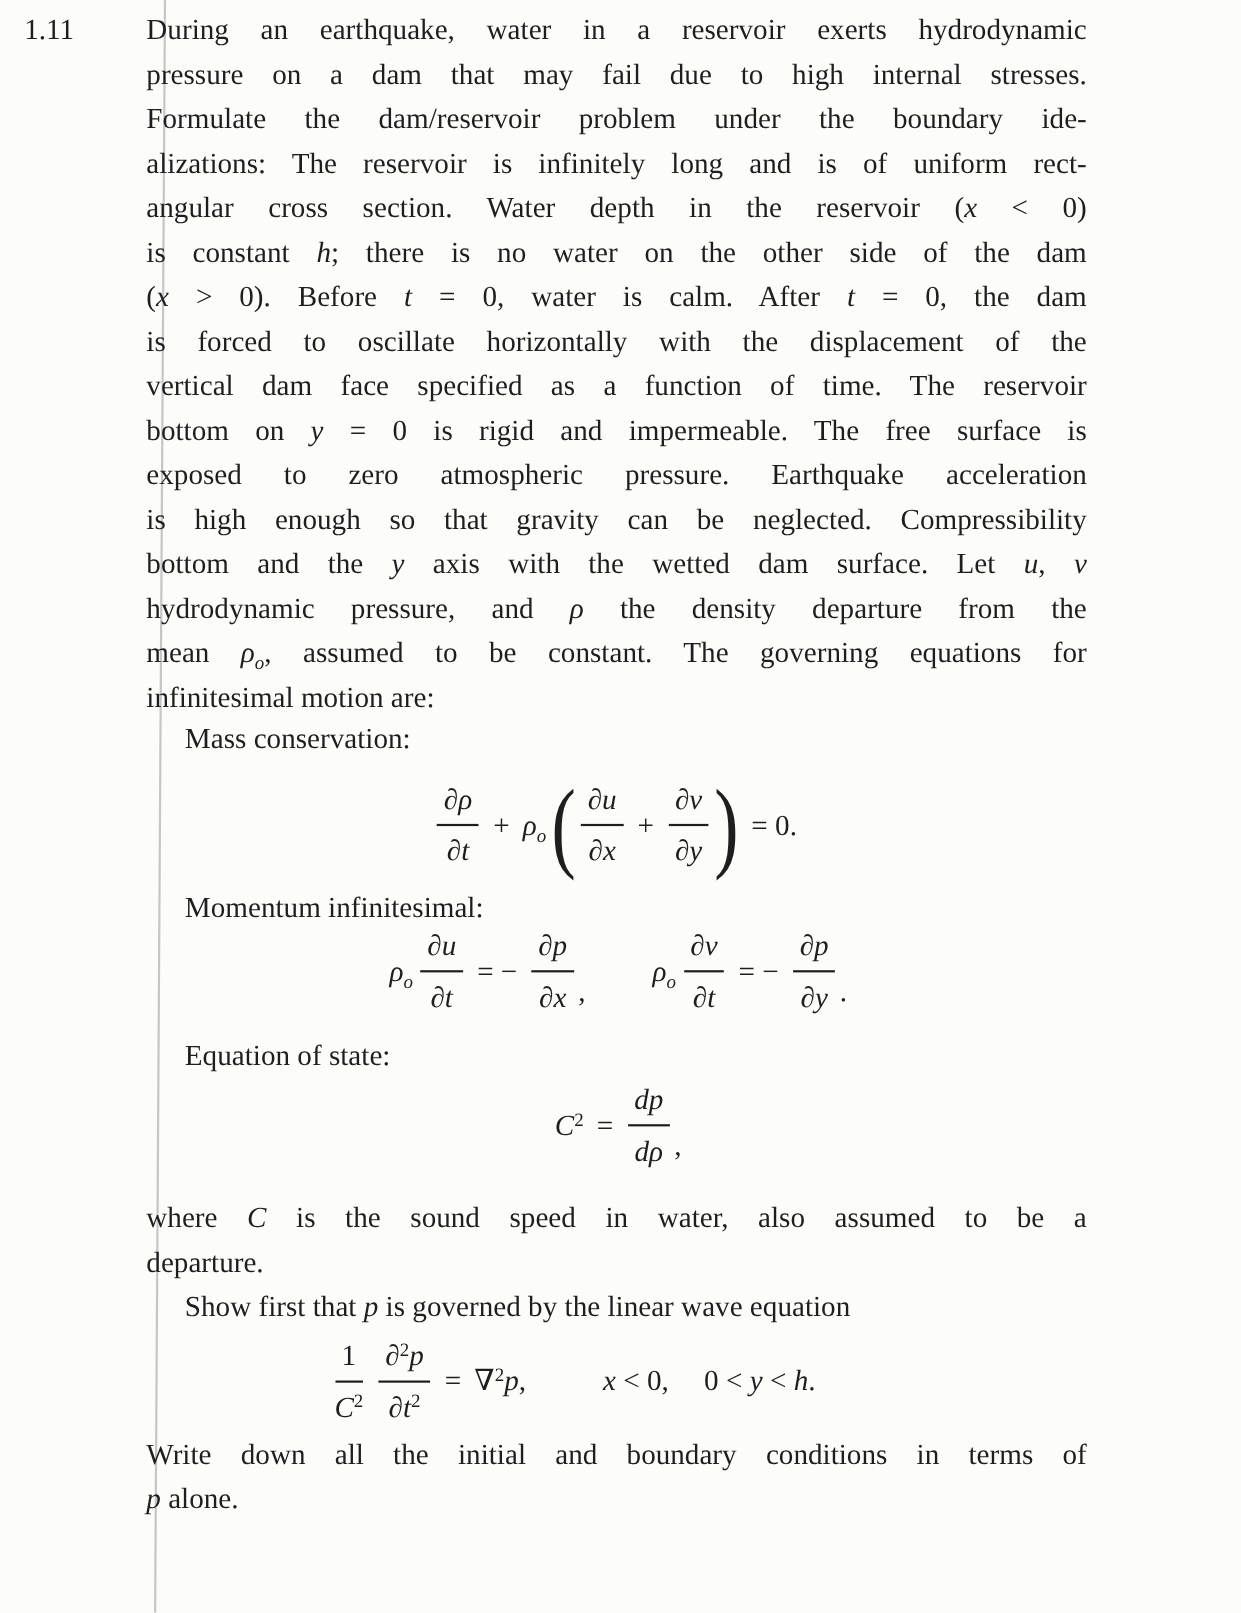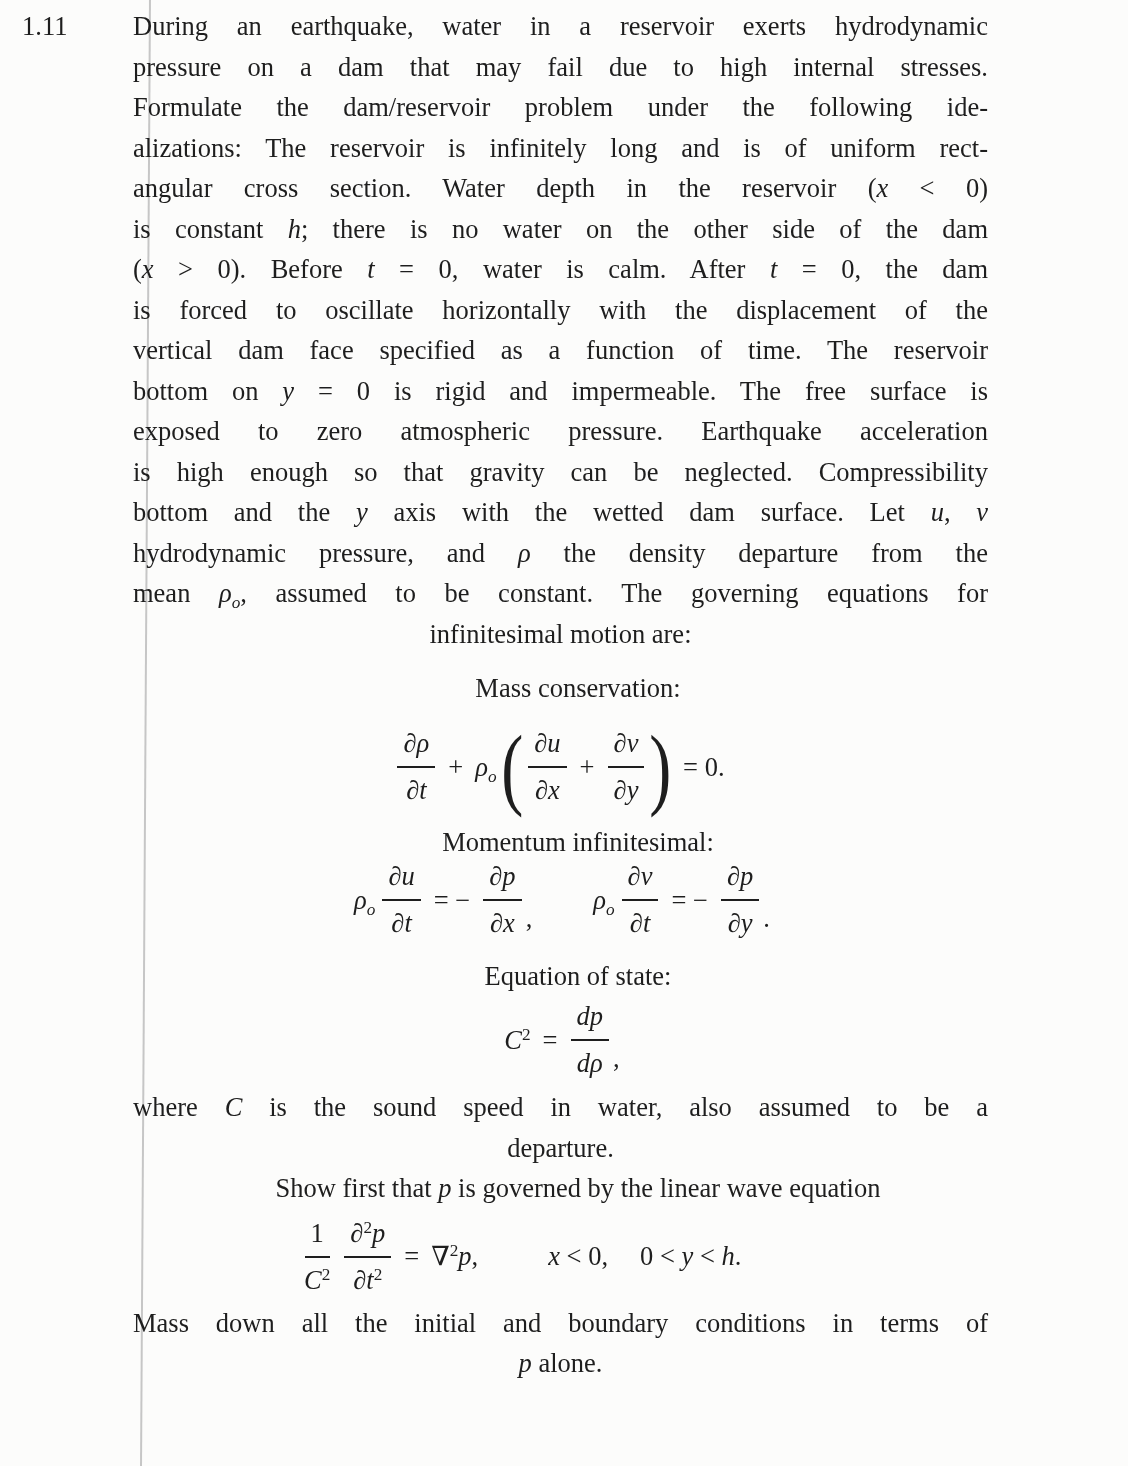--- a/index.html
+++ b/index.html
@@ -13,25 +13,25 @@
   .page{position:relative;width:1128px;height:1466px;text-decoration:underline;}
   .fold{
     position:absolute;left:149px;top:-4px;width:1.5px;height:1480px;
     background:#c6c6c6;transform:rotate(0.35deg);transform-origin:top left;
   }
   .prob-num{position:absolute;left:22px;top:6px;font-size:26.5px;line-height:40.5px;}
   .col{
     position:absolute;left:133px;top:6px;width:855px;
     font-size:26.5px;line-height:40.5px;
   }
-  .line{min-height:40.5px;text-align:center;}
+  .line{min-height:40.5px;}
   .just{text-align:justify;text-align-last:justify;}
   .indent{padding-left:35px;}
   .label{line-height:30px;min-height:30px;}
-  .lbl-mass{margin-top:19px;}
+  .lbl-mass{margin-top:2px;}
   .lbl-mom{margin-top:8px;}
   .lbl-state{margin-top:18px;}
   i{font-style:italic;}
   sub{font-size:0.65em;vertical-align:-0.35em;line-height:0;}
   sup{font-size:0.65em;vertical-align:0.5em;line-height:0;}
   
   .eq{
     display:flex;align-items:center;justify-content:center;
     font-size:26.5px;line-height:1.08;
   }
@@ -46,37 +46,37 @@
   .sym{margin:0 3px;}
   .rhs{margin-left:10px;}
   .tail{align-self:flex-end;padding-bottom:10px;}
   .paren{
     font-size:92px;font-weight:400;line-height:0.9;
     display:inline-block;transform:scaleX(0.72);margin:0 -3px;
   }
   .gap-xl{width:64px;flex:0 0 64px;}
   .gap-lg{width:58px;flex:0 0 58px;}
   .gap-sm{width:26px;flex:0 0 26px;}
-  .where1{margin-top:4px;}
+  .where1{margin-top:20px;}
   .write1{margin-top:6px;}
 </style>
 </head>
 <body>
 
 <div class="page">
 
   <div class="fold"></div>
 
   <div class="prob-num">1.11</div>
 
   <div class="col">
 
     <div class="line just">During an earthquake, water in a reservoir exerts hydrodynamic</div>
     <div class="line just">pressure on a dam that may fail due to high internal stresses.</div>
-    <div class="line just">Formulate the dam/reservoir problem under the following ide-</div>
+    <div class="line just">Formulate the dam/reservoir problem under the boundary ide-</div>
     <div class="line just">alizations: The reservoir is infinitely long and is of uniform rect-</div>
     <div class="line just">angular cross section. Water depth in the reservoir (<i>x</i> &lt; 0)</div>
     <div class="line just">is constant <i>h</i>; there is no water on the other side of the dam</div>
     <div class="line just">(<i>x</i> &gt; 0). Before <i>t</i> = 0, water is calm. After <i>t</i> = 0, the dam</div>
     <div class="line just">is forced to oscillate horizontally with the displacement of the</div>
     <div class="line just">vertical dam face specified as a function of time. The reservoir</div>
     <div class="line just">bottom on <i>y</i> = 0 is rigid and impermeable. The free surface is</div>
     <div class="line just">exposed to zero atmospheric pressure. Earthquake acceleration</div>
     <div class="line just">is high enough so that gravity can be neglected. Compressibility</div>
     <div class="line just">bottom and the <i>y</i> axis with the wetted dam surface. Let <i>u</i>, <i>v</i></div>
@@ -161,17 +161,17 @@
         <span class="den"><i>∂t</i><sup>2</sup></span>
       </span>
       <span class="op">=</span>
       <span class="sym">∇<sup>2</sup><i>p</i>,</span>
       <span class="gap-xl"></span>
       <span class="sym"><i>x</i> &lt; 0,</span>
       <span class="gap-sm"></span>
       <span class="sym">0 &lt; <i>y</i> &lt; <i>h</i>.</span>
     </div>
 
-    <div class="line just write1">Mass down all the initial and boundary conditions in terms of</div>
+    <div class="line just write1">Write down all the initial and boundary conditions in terms of</div>
     <div class="line"><i>p</i> alone.</div>
 
   </div>
 </div>
 
 </body></html>

